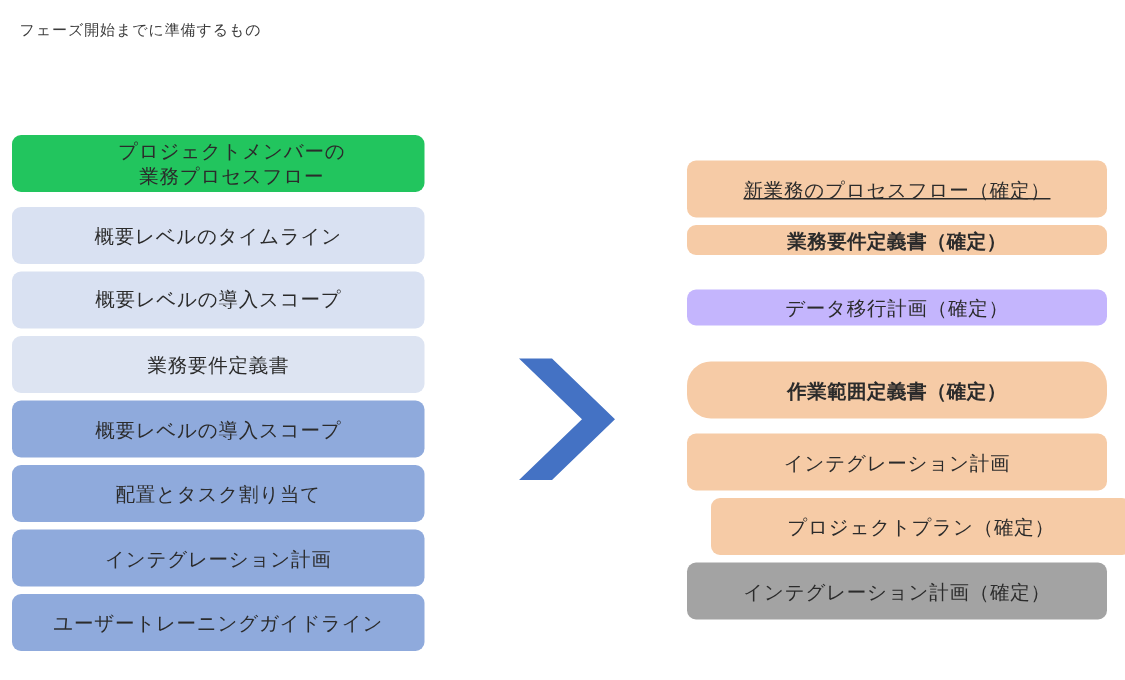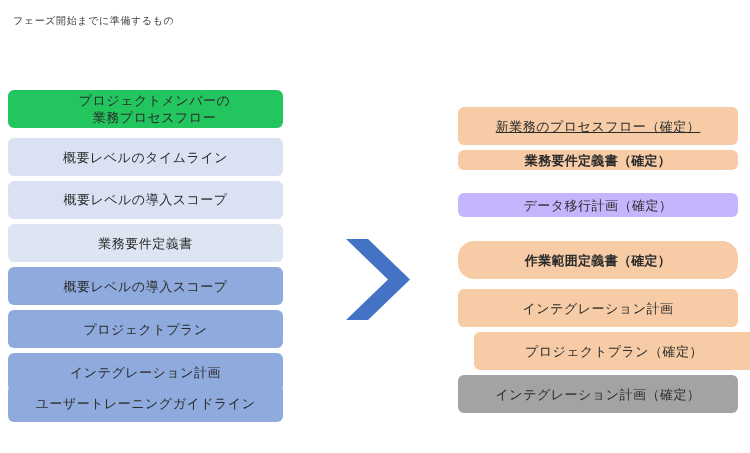--- a/index.html
+++ b/index.html
@@ -89,26 +89,26 @@
       <div class="flow-box" style="top: 181px; height: 38px; background: rgb(217, 225, 242); font-family: Liberation Mono, monospace;">
         <span class="box-label">概要レベルの導入スコープ</span>
       </div>
       <div class="flow-box" style="top: 224px; height: 38px; background: rgb(221, 228, 242);">
         <span class="box-label">業務要件定義書</span>
       </div>
       <div class="flow-box" style="top: 267px; height: 38px; background: rgb(143, 170, 220);">
         <span class="box-label">概要レベルの導入スコープ</span>
       </div>
       <div class="flow-box" style="top: 310px; height: 38px; background: rgb(143, 170, 220);">
-        <span class="box-label">プロジェクトプラン</span>
+        <span class="box-label">配置とタスク割り当て</span>
       </div>
       <div class="flow-box" style="top: 353px; height: 38px; background: rgb(143, 170, 220);">
         <span class="box-label">インテグレーション計画</span>
       </div>
-      <div class="flow-box" style="top: 384px; height: 38px; background: rgb(143, 170, 220);">
+      <div class="flow-box" style="top: 396px; height: 38px; background: rgb(143, 170, 220);">
         <span class="box-label">ユーザートレーニングガイドライン</span>
       </div>
     </div>
 
   <svg id="arrow-chevron" viewBox="0 0 68 85">
     <polygon id="arrow-poly" points="2,2 24,2 66,42.5 24,83 2,83 44,42.5" fill="#4472c4"></polygon>
   </svg>
 
   <div class="right-col" id="right-column">
       <div class="flow-box" style="top: 107px; height: 38px; background: rgb(246, 203, 166); text-decoration: underline;">

